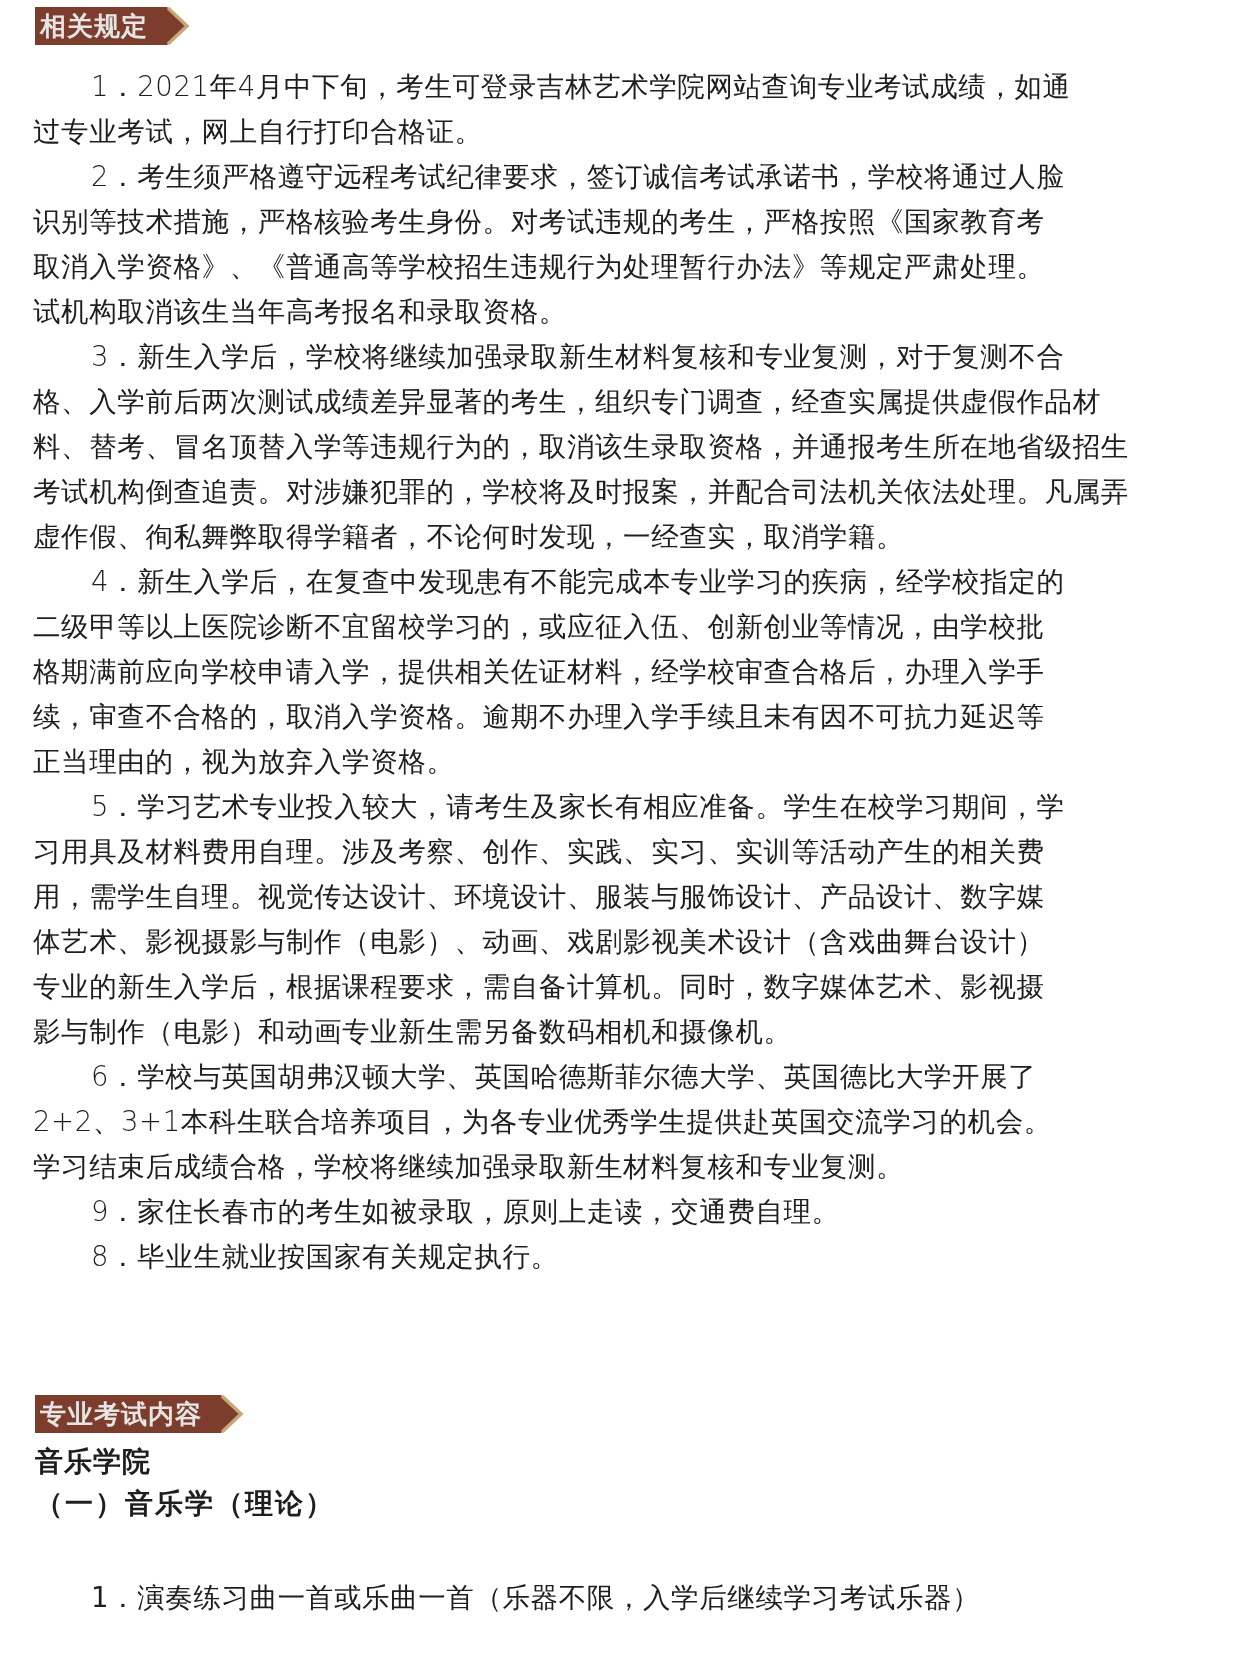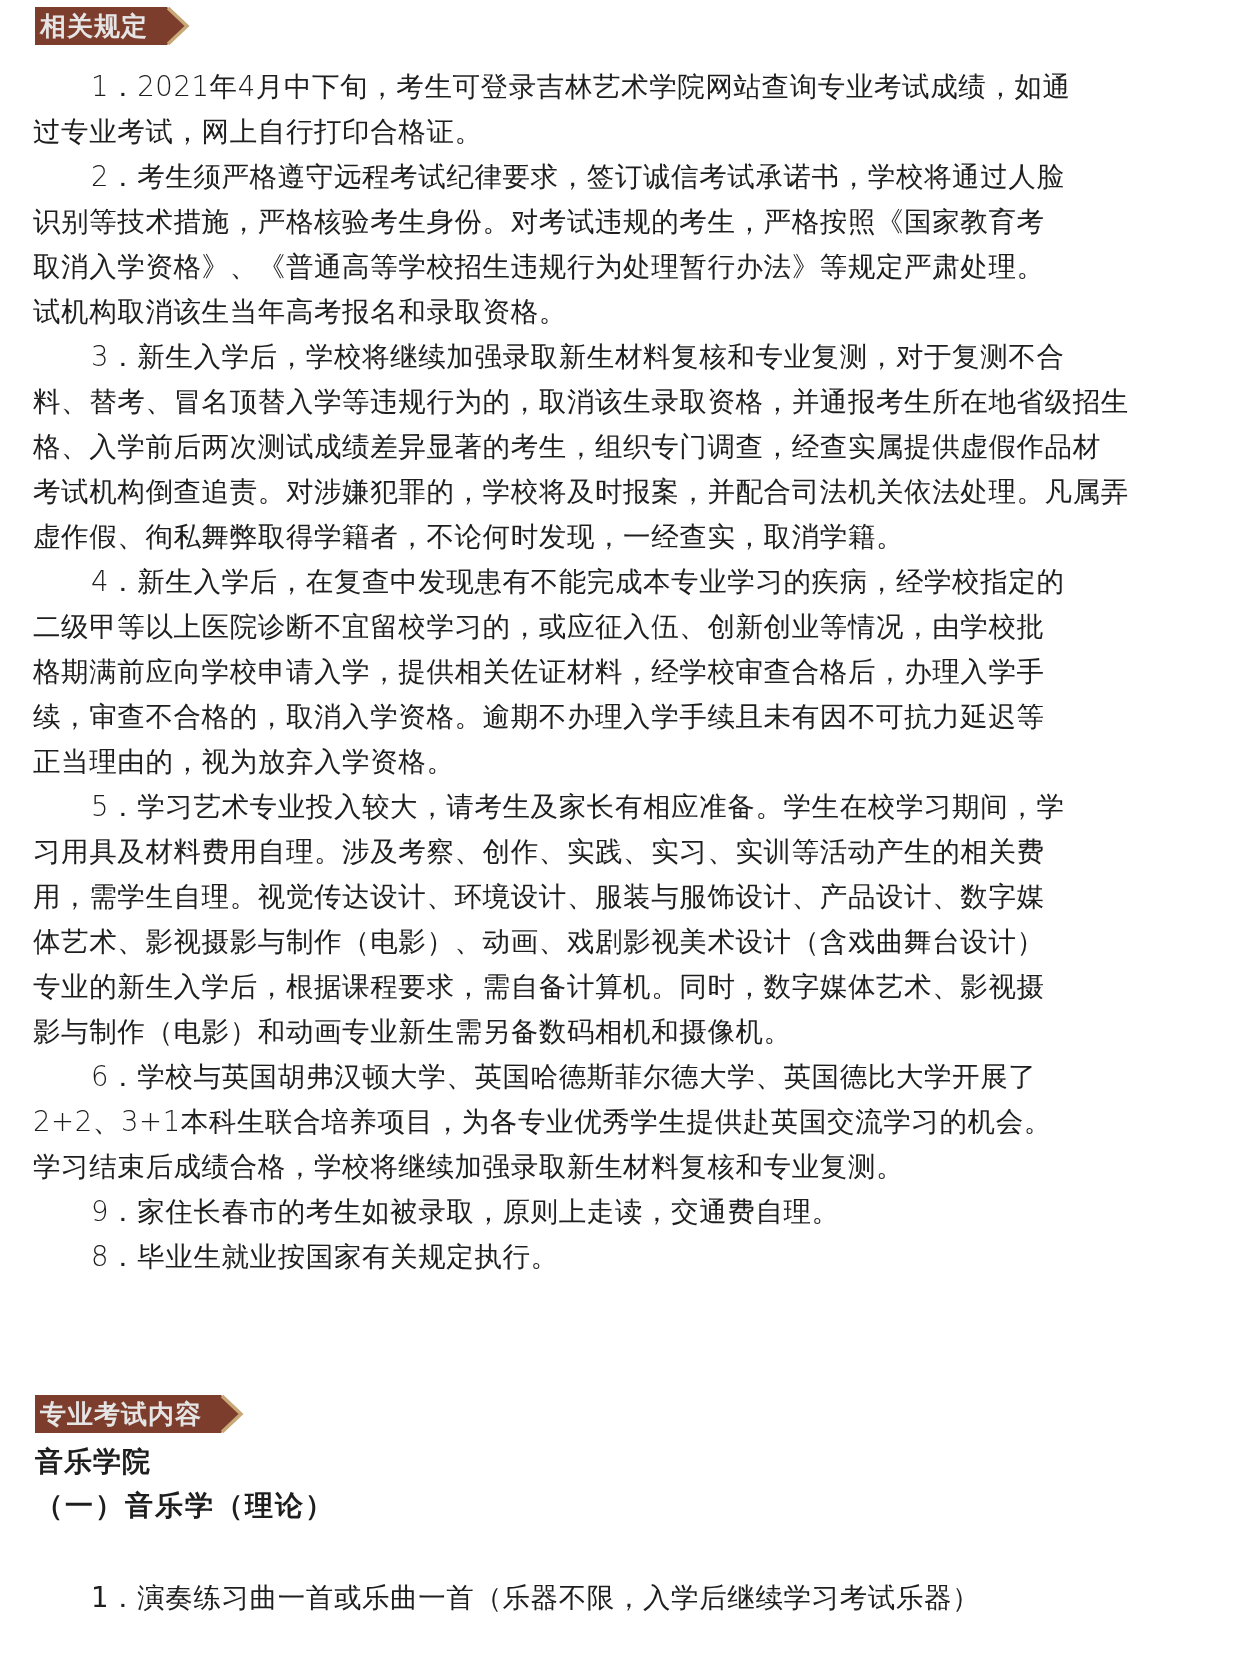--- a/index.html
+++ b/index.html
@@ -11,21 +11,21 @@
                     font-family: "DejaVu Sans", sans-serif; position: relative; z-index: 2; }
     .badge .arrow { position: relative; width: 36px; height: 38px; margin-left: -1px; }
     .badge .arrow svg { display: block; }
     .rules { position: absolute; left: 33px; top: 52px; width: 1100px; margin-top: 12px; }
     .line { font-size: 27.5px; line-height: 45px; height: 45px; white-space: nowrap;
             letter-spacing: 0.6px; font-weight: 300; }
     .line.indent { padding-left: 58px; }
     .college { position: absolute; left: 35px; top: 1442px; font-size: 28px; font-weight: bold;
                line-height: 40px; letter-spacing: 1px; }
     .subhead { position: absolute; left: 35px; top: 1486px; font-size: 28px; font-weight: bold;
-               line-height: 40px; letter-spacing: 2px; }
+               line-height: 40px; letter-spacing: 2px; font-family: Liberation Mono, monospace; }
     .item1 { position: absolute; left: 33px; top: 1527px; font-size: 27.5px; line-height: 45px;
              padding-left: 58px; white-space: nowrap; letter-spacing: 0.6px; margin-top: 48px; }
   </style>
 </head>
 <body>
 
 <div class="badge" style="top:7px;">
   <span class="label">相关规定</span>
   <span class="arrow">
     <svg width="36" height="38" viewBox="0 0 36 38">
@@ -36,22 +36,22 @@
 </div>
 
 <div class="rules" id="rules">
     <div class="line indent">1．2021年4月中下旬，考生可登录吉林艺术学院网站查询专业考试成绩，如通</div>
     <div class="line">过专业考试，网上自行打印合格证。</div>
     <div class="line indent">2．考生须严格遵守远程考试纪律要求，签订诚信考试承诺书，学校将通过人脸</div>
     <div class="line">识别等技术措施，严格核验考生身份。对考试违规的考生，严格按照《国家教育考</div>
     <div class="line">取消入学资格》、《普通高等学校招生违规行为处理暂行办法》等规定严肃处理。</div>
     <div class="line">试机构取消该生当年高考报名和录取资格。</div>
     <div class="line indent">3．新生入学后，学校将继续加强录取新生材料复核和专业复测，对于复测不合</div>
+    <div class="line">格、入学前后两次测试成绩差异显著的考生，组织专门调查，经查实属提供虚假作品材</div>
     <div class="line">料、替考、冒名顶替入学等违规行为的，取消该生录取资格，并通报考生所在地省级招生</div>
-    <div class="line">格、入学前后两次测试成绩差异显著的考生，组织专门调查，经查实属提供虚假作品材</div>
     <div class="line">考试机构倒查追责。对涉嫌犯罪的，学校将及时报案，并配合司法机关依法处理。凡属弄</div>
     <div class="line">虚作假、徇私舞弊取得学籍者，不论何时发现，一经查实，取消学籍。</div>
     <div class="line indent">4．新生入学后，在复查中发现患有不能完成本专业学习的疾病，经学校指定的</div>
     <div class="line">二级甲等以上医院诊断不宜留校学习的，或应征入伍、创新创业等情况，由学校批</div>
     <div class="line">格期满前应向学校申请入学，提供相关佐证材料，经学校审查合格后，办理入学手</div>
     <div class="line">续，审查不合格的，取消入学资格。逾期不办理入学手续且未有因不可抗力延迟等</div>
     <div class="line">正当理由的，视为放弃入学资格。</div>
     <div class="line indent">5．学习艺术专业投入较大，请考生及家长有相应准备。学生在校学习期间，学</div>
     <div class="line">习用具及材料费用自理。涉及考察、创作、实践、实习、实训等活动产生的相关费</div>
     <div class="line">用，需学生自理。视觉传达设计、环境设计、服装与服饰设计、产品设计、数字媒</div>

